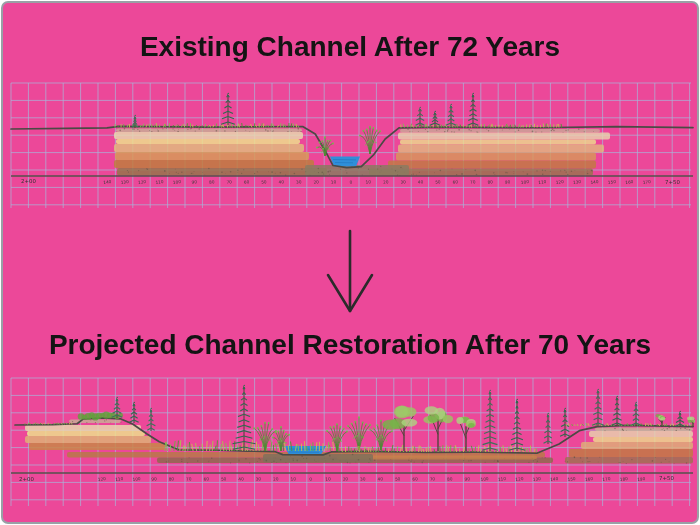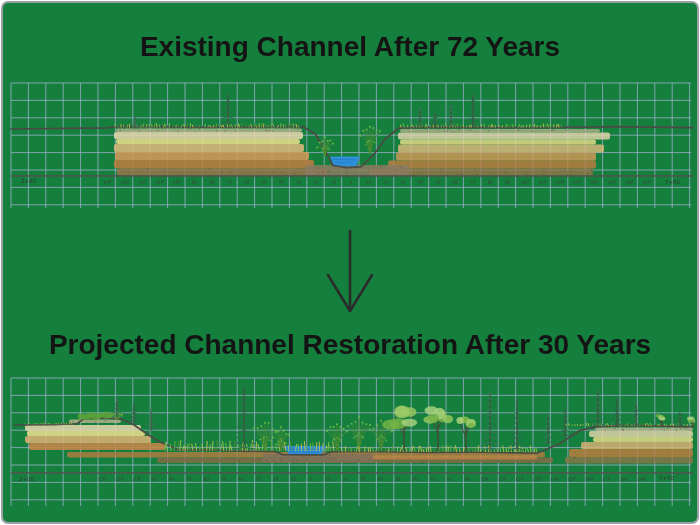--- a/index.html
+++ b/index.html
@@ -1,18 +1,18 @@
 <!DOCTYPE html>
 <html><head>
 <meta charset="utf-8">
 <style>
   html,body{margin:0;padding:0;background:#fff;}
   .frame{
     position:relative;width:694px;height:519px;margin:1px;
-    border:2px solid #9aa0a6;border-radius:7px;background:#15803d;overflow:hidden;
+    border:2px solid #9aa0a6;border-radius:7px;background:#ec4899;overflow:hidden;
     font-family:"Liberation Sans", sans-serif;
   }
   .panel-title{
     position:absolute;left:0;width:100%;text-align:center;
     font-weight:bold;color:#141414;letter-spacing:0;
   }
   .title-top{top:28px;font-size:28px;}
   .title-bottom{top:326px;font-size:28px;}
   svg.panel{position:absolute;left:4px;width:688px;height:140px;}
   #svg-existing{top:74px;}
@@ -566,21 +566,21 @@
     </svg>
 
   <svg id="arrow-svg" viewBox="0 0 96 94">
     <g stroke="#2b2b2b" stroke-width="2.6" stroke-linecap="round" fill="none">
       <line x1="48" y1="6" x2="48" y2="84"></line>
       <line x1="26" y1="50" x2="48" y2="86"></line>
       <line x1="70" y1="50" x2="48" y2="86"></line>
     </g>
   </svg>
 
-  <div class="panel-title title-bottom">Projected Channel Restoration After 30 Years</div>
+  <div class="panel-title title-bottom">Projected Channel Restoration After 70 Years</div>
   <svg id="svg-projected" class="panel" viewBox="0 0 688 140">
       <g>
         <line x1="4" y1="7" x2="4" y2="135" stroke="#a9b4d9" stroke-width="0.9" opacity="0.8"></line>
         <line x1="21.4" y1="7" x2="21.4" y2="135" stroke="#a9b4d9" stroke-width="0.9" opacity="0.8"></line>
         <line x1="38.8" y1="7" x2="38.8" y2="135" stroke="#a9b4d9" stroke-width="0.9" opacity="0.8"></line>
         <line x1="56.199999999999996" y1="7" x2="56.199999999999996" y2="135" stroke="#a9b4d9" stroke-width="0.9" opacity="0.8"></line>
         <line x1="73.6" y1="7" x2="73.6" y2="135" stroke="#a9b4d9" stroke-width="0.9" opacity="0.8"></line>
         <line x1="91" y1="7" x2="91" y2="135" stroke="#a9b4d9" stroke-width="0.9" opacity="0.8"></line>
         <line x1="108.4" y1="7" x2="108.4" y2="135" stroke="#a9b4d9" stroke-width="0.9" opacity="0.8"></line>
         <line x1="125.80000000000001" y1="7" x2="125.80000000000001" y2="135" stroke="#a9b4d9" stroke-width="0.9" opacity="0.8"></line>

